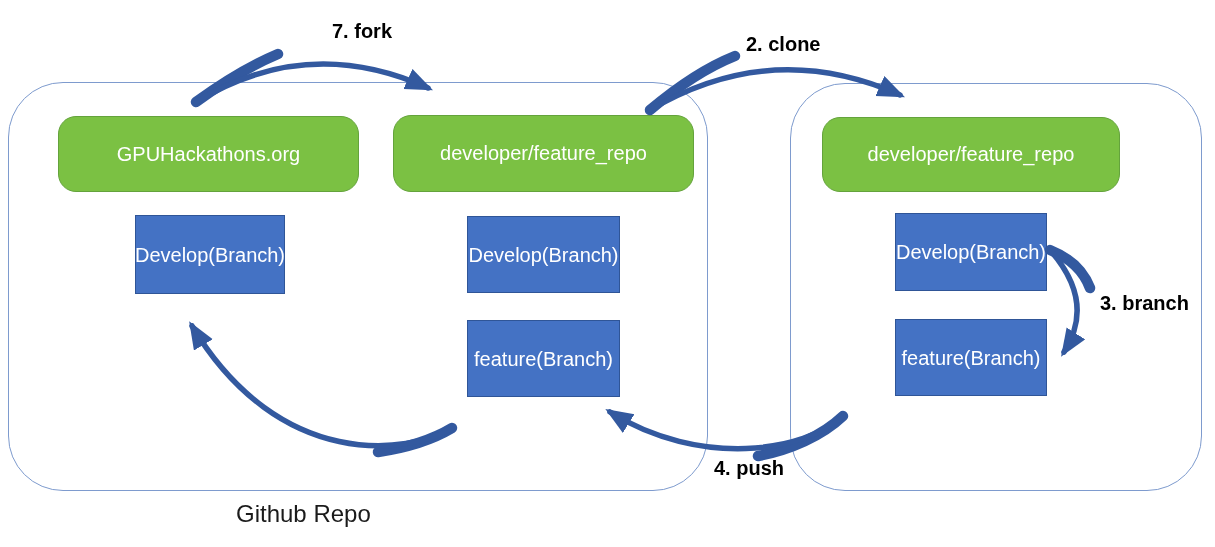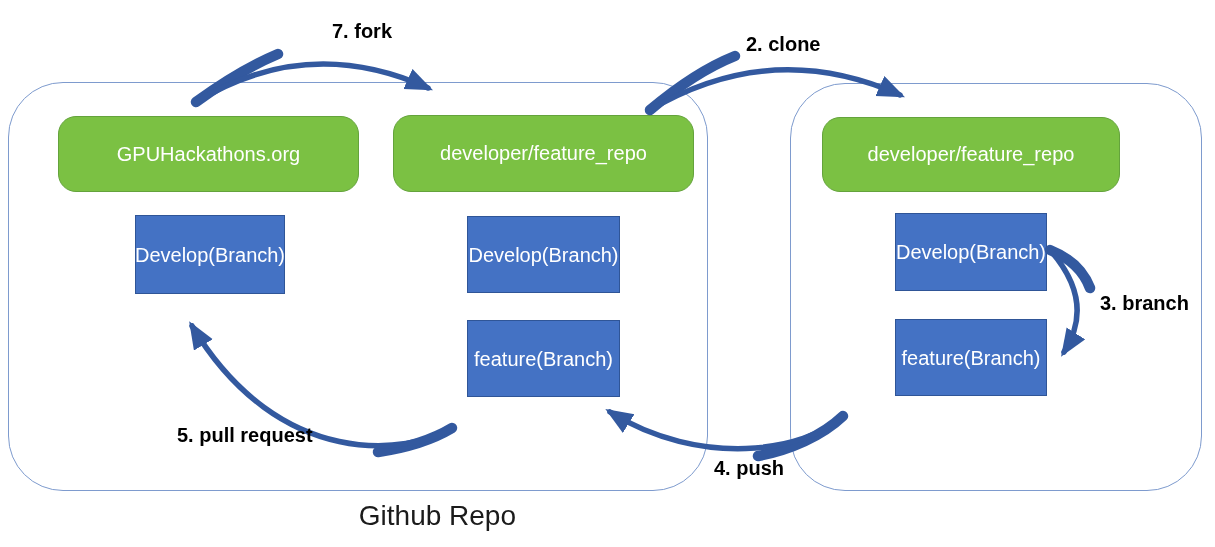--- a/index.html
+++ b/index.html
@@ -29,22 +29,22 @@
     position:absolute;background:var(--blue-box);
     border:1px solid var(--blue-box-border);
     display:flex;align-items:center;justify-content:center;
     color:var(--box-text);font-size:20px;line-height:26px;z-index:2;text-align:center;
   }
   .step{
     position:absolute;font-size:20px;font-weight:bold;color:var(--step-label);
     white-space:nowrap;z-index:6;
   }
   .region-label{
-    position:absolute;font-size:28px;color:var(--region-label);
-    width:280px;text-align:right;z-index:6;
+    position:absolute;font-size:24px;color:var(--region-label);
+    width:280px;text-align:left;z-index:6;
   }
   #arrows{position:absolute;left:0;top:0;z-index:5;pointer-events:none;}
   .arrow-stroke{fill:none;stroke:var(--arrow);stroke-width:5.5;stroke-linecap:round;}
   .arrow-tail{fill:none;stroke:var(--arrow);stroke-width:10.5;stroke-linecap:round;}
   .arrow-head{fill:var(--arrow);}
 </style>
 </head>
 <body>
 
 <div id="stage">
@@ -108,17 +108,16 @@
     <g>
       <path class="arrow-tail" d="M 452 428 C 432 440 405 448 378 452"></path>
       <path class="arrow-stroke" marker-end="url(#ah)" d="M 452 428 C 410 454 280 472 192 326"></path>
     </g>
   </svg>
 
   <div class="step" style="left:332px;top:20px;">7. fork</div>
   <div class="step" style="left:746px;top:33px;">2. clone</div>
   <div class="step" style="left:1092px;top:292px;margin-left:8px;">3. branch</div>
   <div class="step" style="left:714px;top:457px;">4. push</div>
-  <div class="step" style="left:177px;top:424px;">5. pull request</div>
 
   <div class="region-label" style="left:236px;top:500px;">Github Repo</div>
 
 </div>
 
 </body></html>

